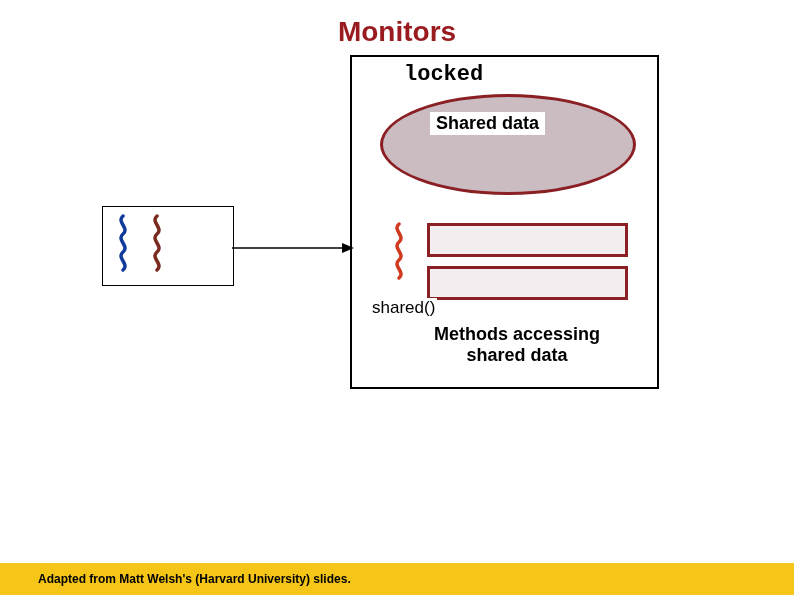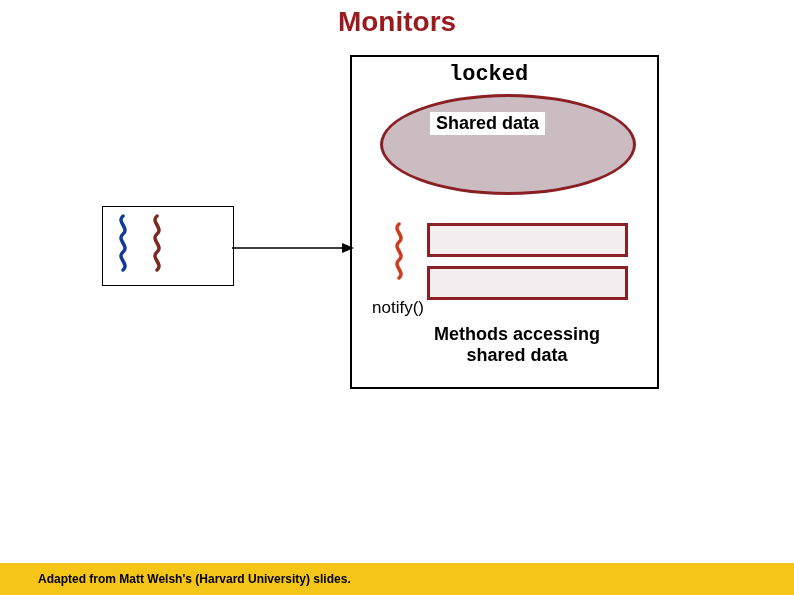--- a/index.html
+++ b/index.html
@@ -7,40 +7,40 @@
     padding: 0;
     width: 794px;
     height: 595px;
     background: #ffffff;
     font-family: Arial, Helvetica, sans-serif;
     position: relative;
     overflow: hidden;
   }
   .title {
     position: absolute;
-    top: 6px;
+    top: 16px;
     left: 0;
     width: 794px;
     text-align: center;
     font-size: 28px;
     font-weight: bold;
     color: #991b1f;
   }
   .monitor-box {
     position: absolute;
     left: 350px;
     top: 55px;
     width: 305px;
     height: 330px;
     border: 2px solid #000;
     background: #fff;
   }
   .locked-label {
     position: absolute;
-    left: 449px;
+    left: 404px;
     top: 62px;
     font-family: "Courier New", monospace;
     font-weight: bold;
     font-size: 22px;
     color: #000;
   }
   .ellipse {
     position: absolute;
     left: 380px;
     top: 94px;
@@ -143,21 +143,21 @@
 
 <div class="monitor-box"></div>
 
 <div class="ellipse"></div>
 <div class="shared-label">Shared data</div>
 <div class="locked-label">locked</div>
 
 <div class="method-bar method1"></div>
 <div class="method-bar method2"></div>
 
-<div class="notify-label">notify()</div>
+<div class="notify-label">shared()</div>
 
 <div class="methods-label">
   <span>Methods accessing</span><br>
   <span>shared data</span>
 </div>
 
 <div class="wait-box"></div>
 
 <svg class="squiggle sq-blue" viewBox="0 0 18 60">
   <path d="M9 2 C2 8,16 14,9 20 C2 26,16 32,9 38 C2 44,16 50,9 56" stroke="#103a9c" stroke-width="3.5" fill="none" stroke-linecap="round"></path>

